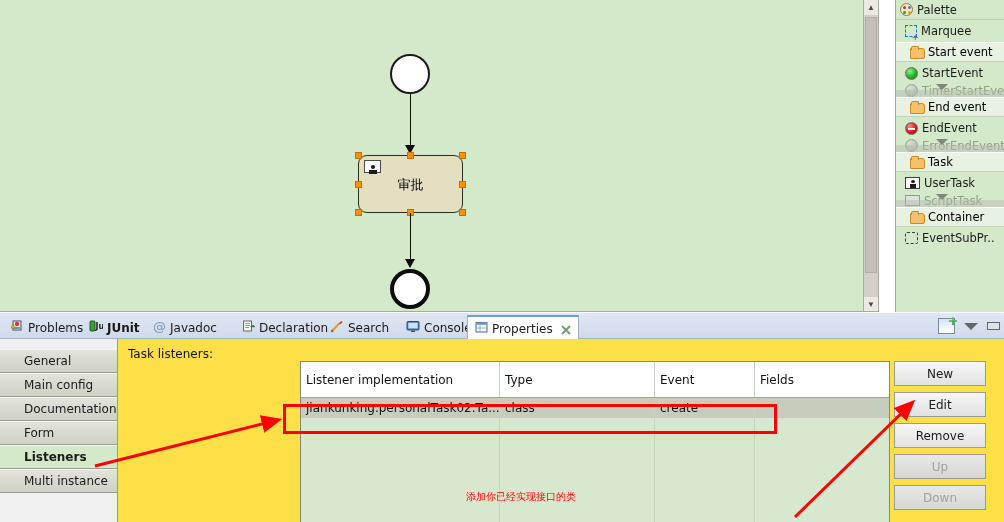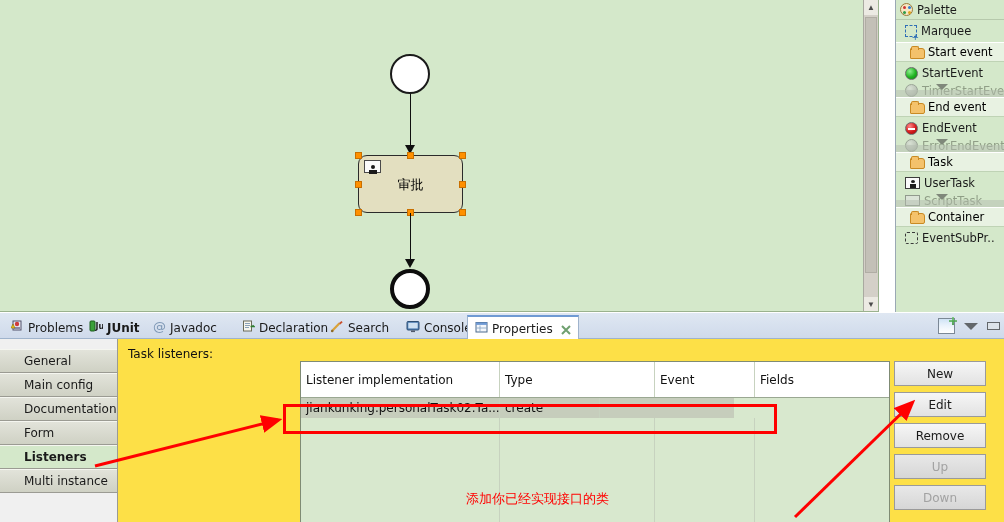--- a/index.html
+++ b/index.html
@@ -324,21 +324,21 @@
     border: 1px solid #9a9a9a;
     display: flex; align-items: center; justify-content: center;
     font-size: 12px; color: #1a1a1a;
     font-family: "DejaVu Sans", sans-serif;
   }
   .sbtn.disabled { color: #a2a2a2; background: linear-gradient(#e8e8e8, #d6d6d6); }
 
   
   .note-cn {
     position: absolute; left: 466px; top: 490px;
-    font-size: 13px; color: #ff0000; white-space: nowrap;
+    font-size: 10px; color: #ff0000; white-space: nowrap;
     font-family: "DejaVu Sans", sans-serif;
     z-index: 40;
   }
   #redbox {
     position: absolute; left: 283px; top: 404px; width: 494px; height: 30px;
     border: 3px solid #ff0000; z-index: 41; pointer-events: none;
   }
   #overlay-svg {
     position: absolute; left: 0; top: 0; width: 1004px; height: 522px;
     pointer-events: none; z-index: 42;
@@ -580,20 +580,21 @@
         <div id="lst-table">
           <div id="lst-head">
             <div class="th col-0">Listener implementation</div>
             <div class="th col-1">Type</div>
             <div class="th col-2">Event</div>
             <div class="th col-3">Fields</div>
           </div>
           <div id="lst-body">
             <div class="lst-row selected">
               <div class="td col-0">jiankunking.personalTask02.Ta...</div>
+              <div class="td col-1">class</div>
               <div class="td col-2">create</div>
               <div class="td col-3"></div>
             </div>
             <div class="lst-row empty">
                 <div class="td col-0"></div>
                 <div class="td col-1"></div>
                 <div class="td col-2"></div>
                 <div class="td col-3"></div>
               </div>
             <div class="lst-row empty">

